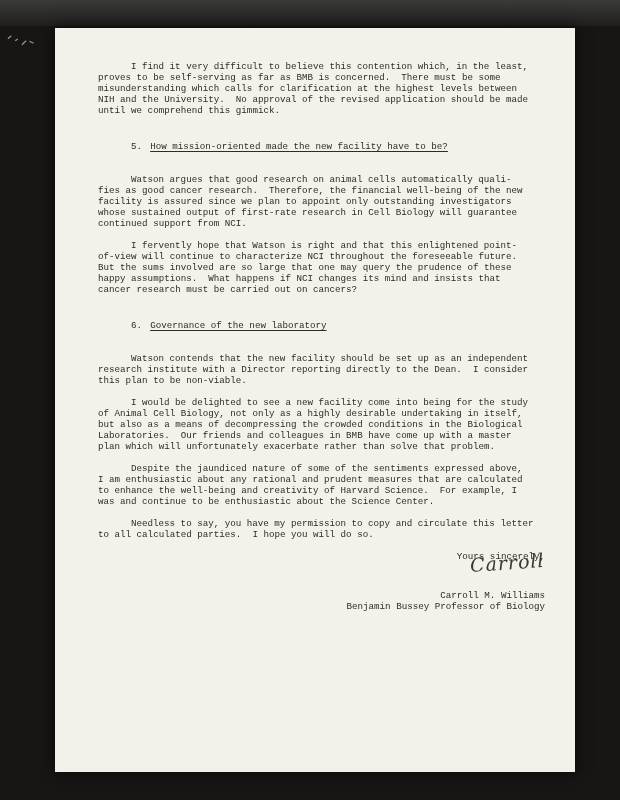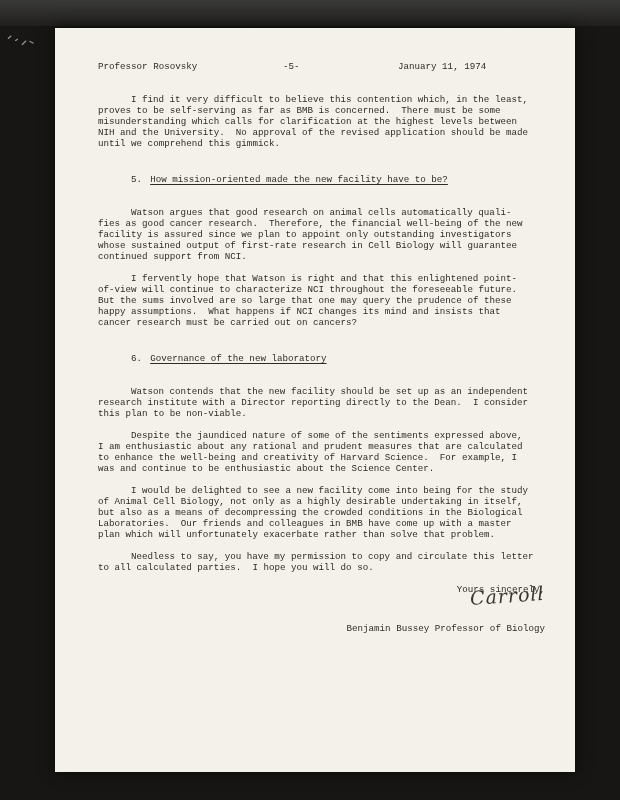--- a/index.html
+++ b/index.html
@@ -79,25 +79,20 @@
 
 <div class="corner-marks">
   <svg width="40" height="22" viewBox="0 0 40 22">
     <path d="M3 6 l3 -2 M10 9 l2 -1 M16 14 l4 -3 M24 12 l3 2" stroke="#9a958c" stroke-width="1.2" fill="none" stroke-linecap="round"></path>
   </svg>
 </div>
 
 <div class="page">
   <div class="content">
 
-    <div class="hdr">
-      <span class="h-left">Professor Rosovsky</span>
-      <span class="h-mid">-5-</span>
-      <span class="h-right">January 11, 1974</span>
-    </div>
 
     <div class="para">I find it very difficult to believe this contention which, in the least,
 proves to be self-serving as far as BMB is concerned.  There must be some
 misunderstanding which calls for clarification at the highest levels between
 NIH and the University.  No approval of the revised application should be made
 until we comprehend this gimmick.</div>
 
     <div class="heading">
       <span class="h-num">5.</span><span class="h-text">How mission-oriented made the new facility have to be?</span>
     </div>
@@ -115,33 +110,34 @@
 
     <div class="heading">
       <span class="h-num">6.</span><span class="h-text">Governance of the new laboratory</span>
     </div>
 
     <div class="para">Watson contends that the new facility should be set up as an independent
 research institute with a Director reporting directly to the Dean.  I consider
 this plan to be non-viable.</div>
 
 
-    <div class="para">Despite the jaundiced nature of some of the sentiments expressed above,
-I am enthusiastic about any rational and prudent measures that are calculated
-to enhance the well-being and creativity of Harvard Science.  For example, I
-was and continue to be enthusiastic about the Science Center.</div>
     <div class="para">I would be delighted to see a new facility come into being for the study
 of Animal Cell Biology, not only as a highly desirable undertaking in itself,
 but also as a means of decompressing the crowded conditions in the Biological
 Laboratories.  Our friends and colleagues in BMB have come up with a master
 plan which will unfortunately exacerbate rather than solve that problem.</div>
+    <div class="para">Despite the jaundiced nature of some of the sentiments expressed above,
+I am enthusiastic about any rational and prudent measures that are calculated
+to enhance the well-being and creativity of Harvard Science.  For example, I
+was and continue to be enthusiastic about the Science Center.</div>
     <div class="para">Needless to say, you have my permission to copy and circulate this letter
 to all calculated parties.  I hope you will do so.</div>
 
     <div class="closing">
       <div class="salutation">Yours sincerely,</div>
       <div class="signature">Carroll</div>
+      <div class="name">Carroll M. Williams</div>
       <div class="title">Benjamin Bussey Professor of Biology</div>
     </div>
 
 
   </div>
 </div>
 
 </body></html>

